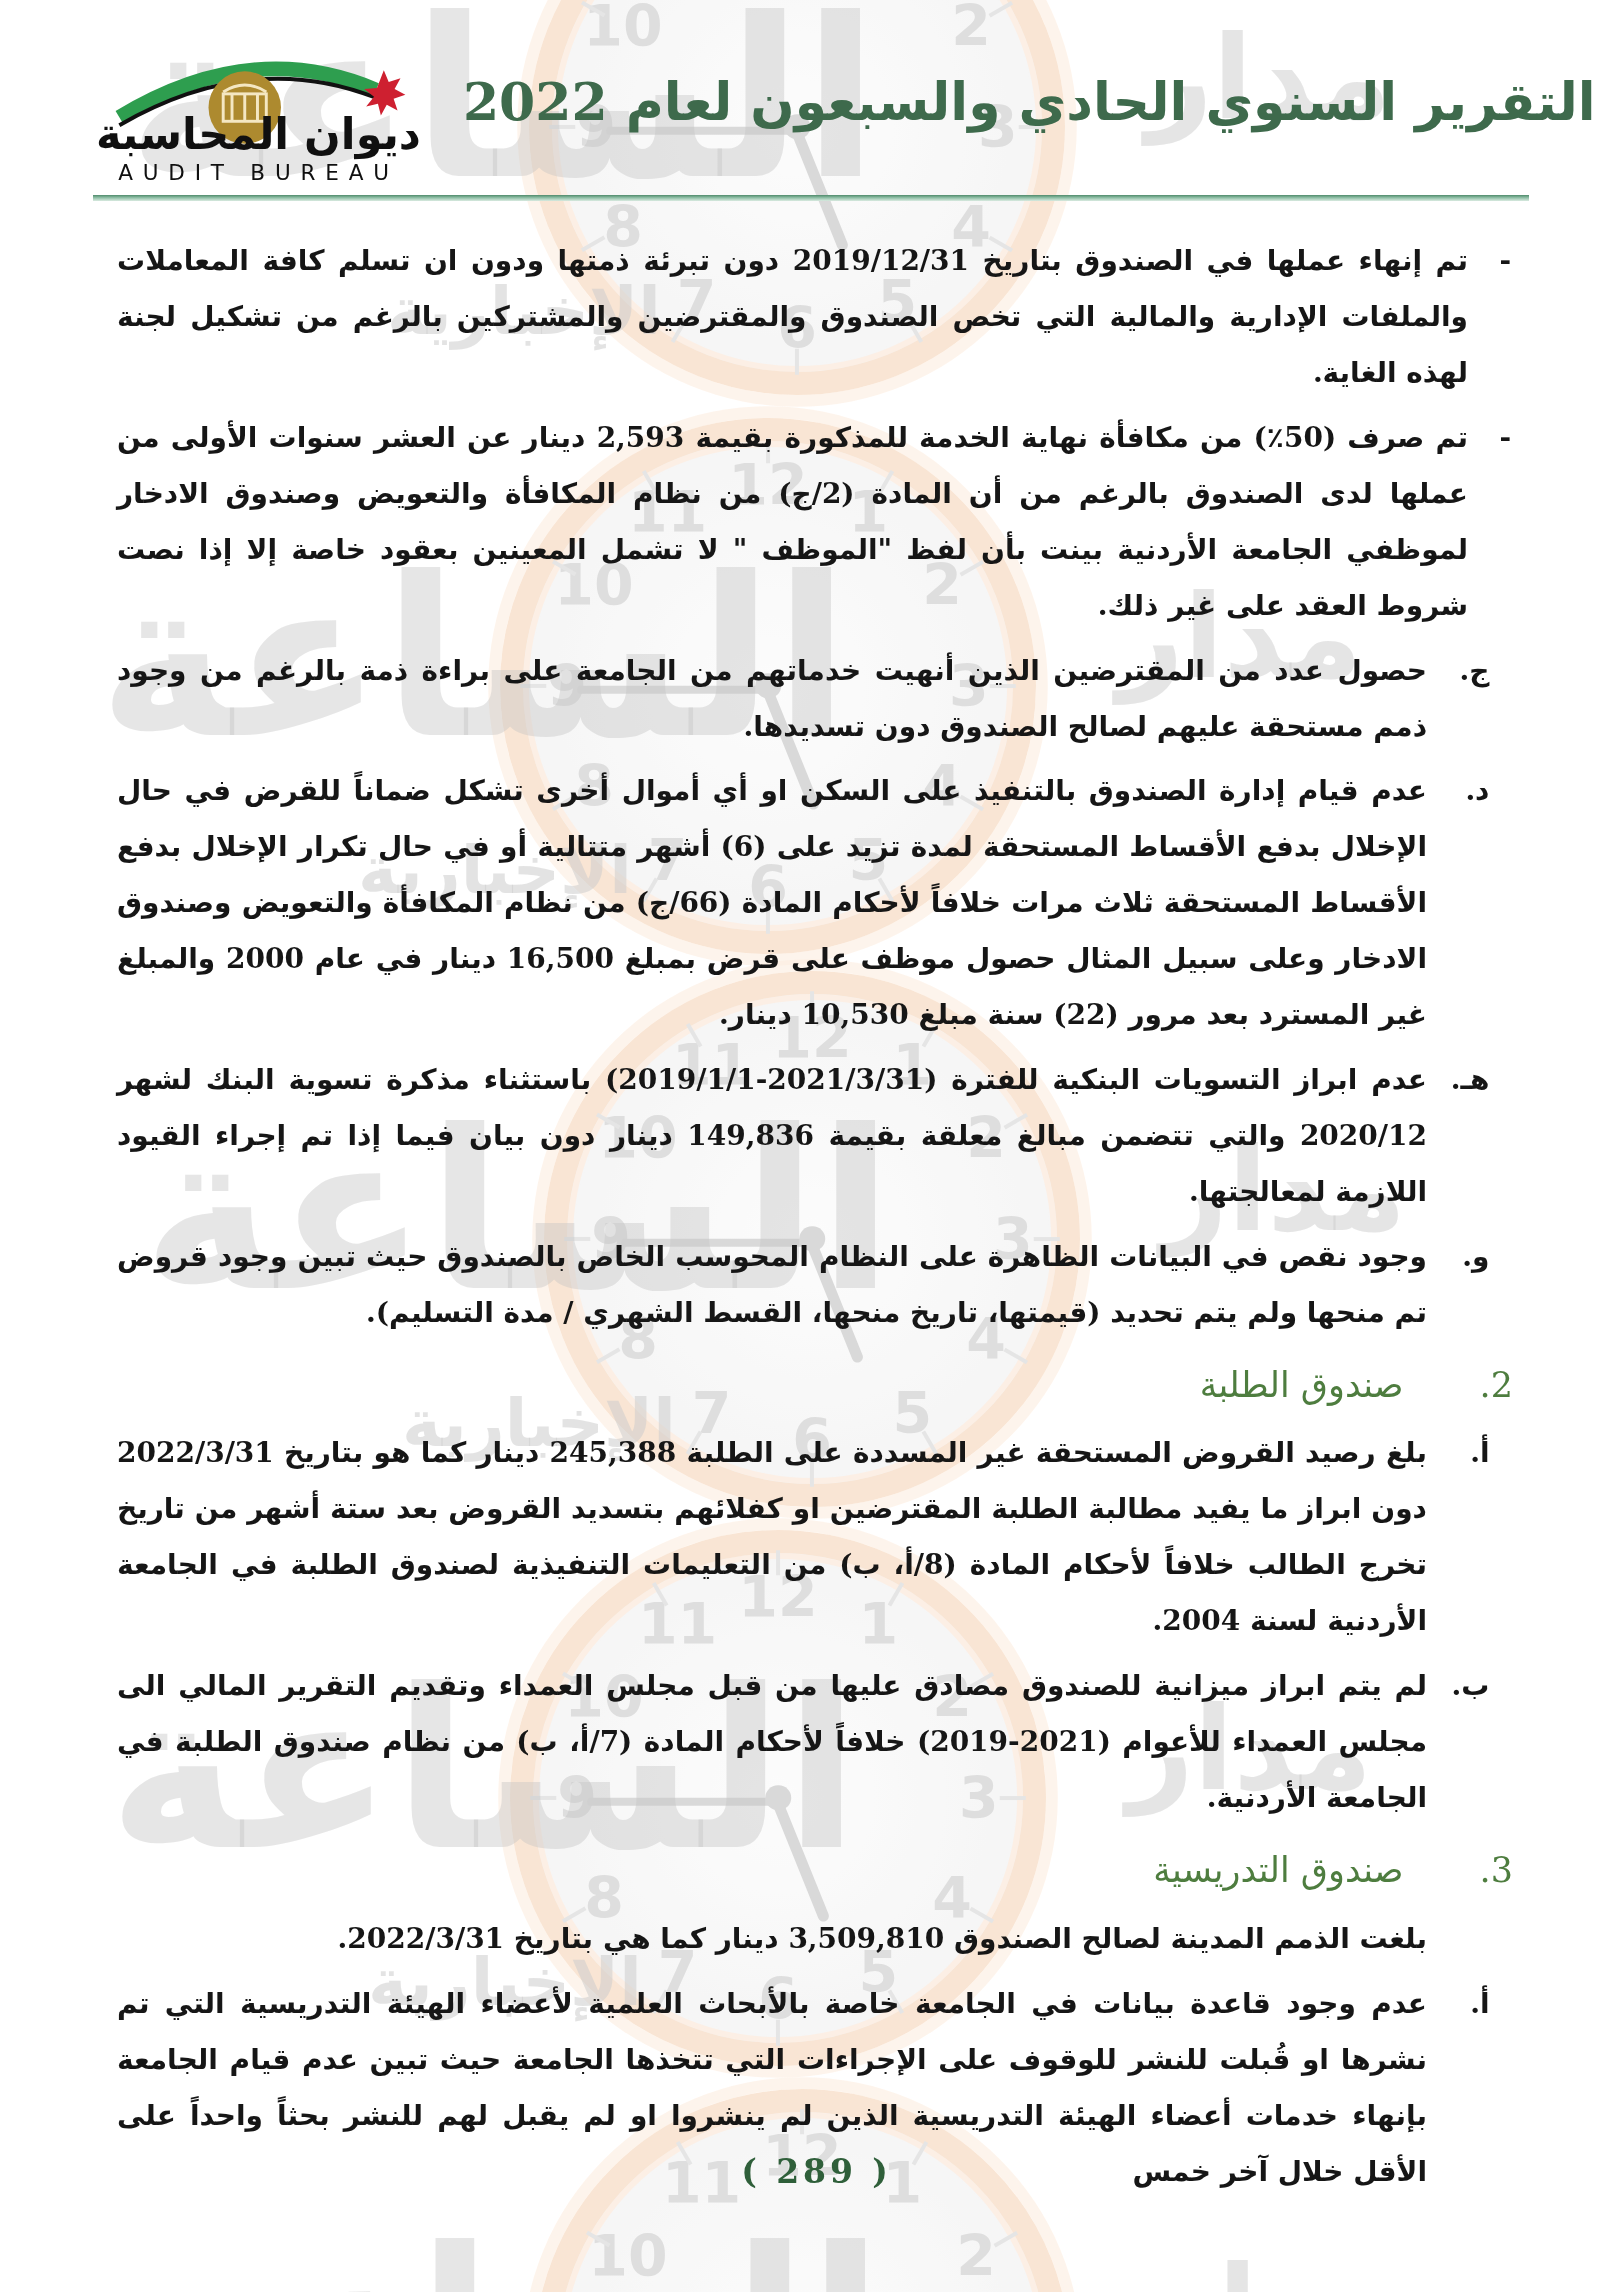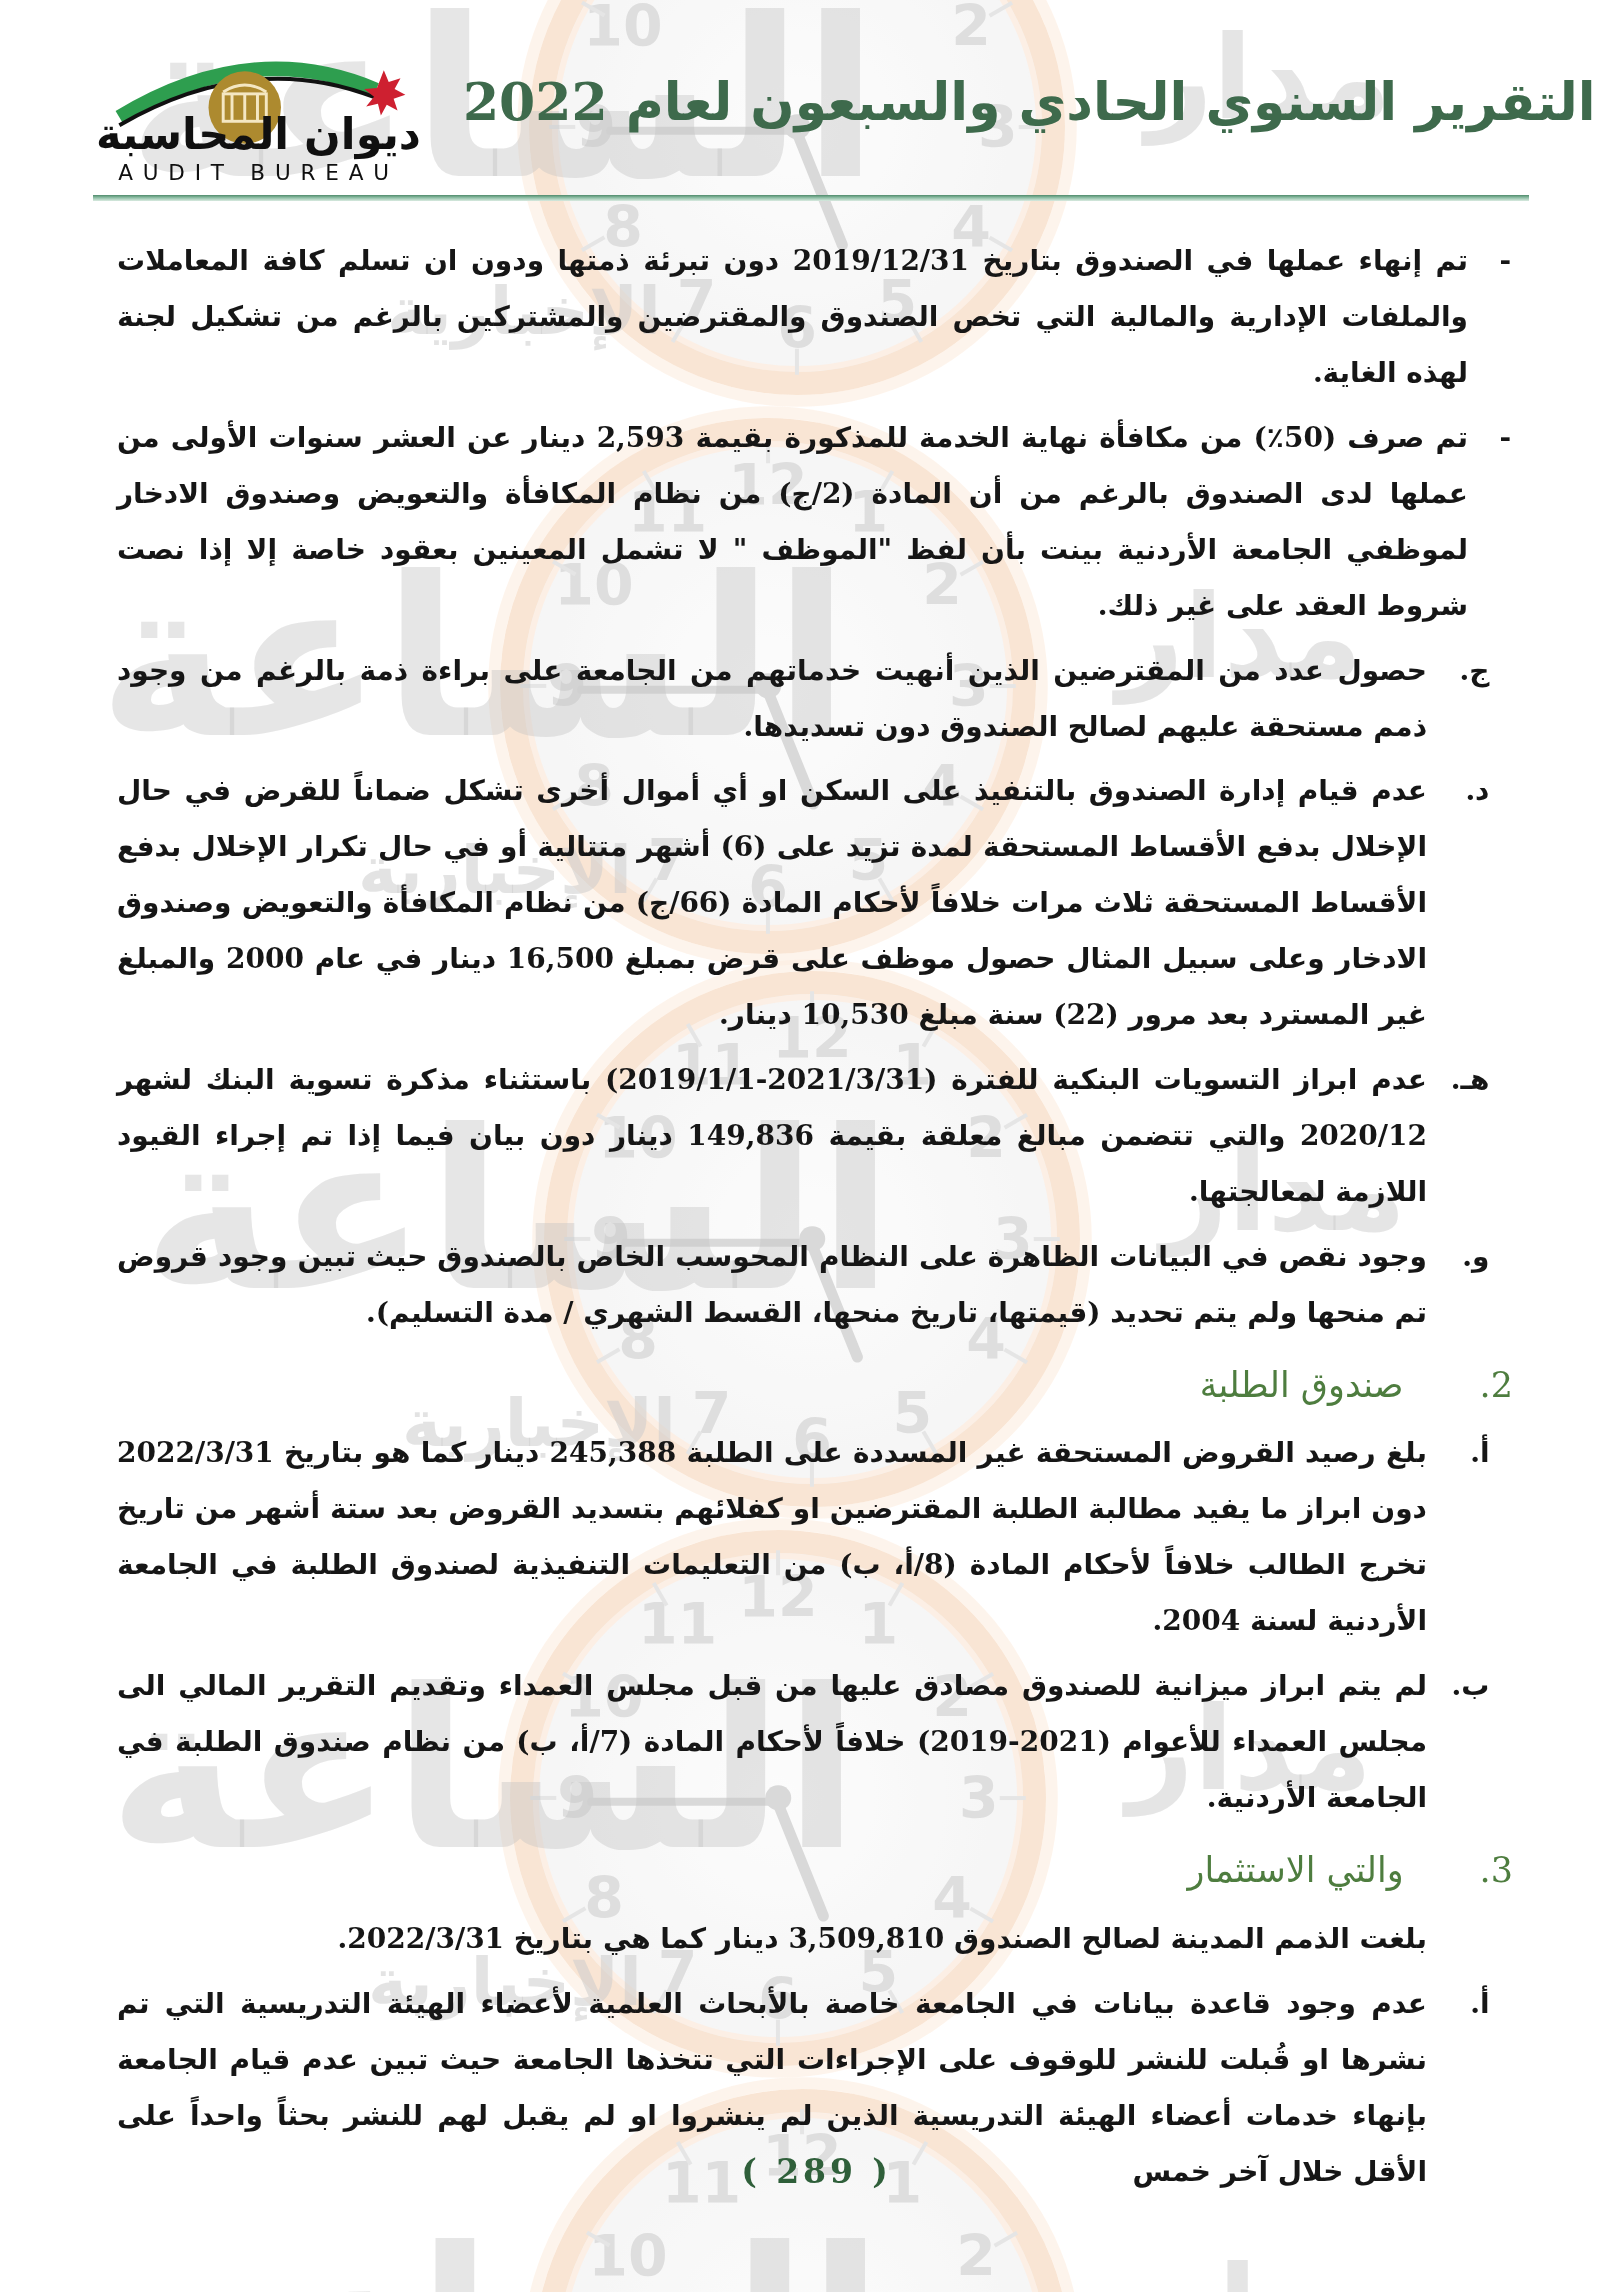--- a/index.html
+++ b/index.html
@@ -305,21 +305,21 @@
         <span class="marker">أ.</span>
         <span>بلغ رصيد القروض المستحقة غير المسددة على الطلبة 245,388 دينار كما هو بتاريخ 2022/3/31 دون ابراز ما يفيد مطالبة الطلبة المقترضين او كفلائهم بتسديد القروض بعد ستة أشهر من تاريخ تخرج الطالب خلافاً لأحكام المادة (8/أ، ب) من التعليمات التنفيذية لصندوق الطلبة في الجامعة الأردنية لسنة 2004.</span>
       </div>
 
       <div class="item letter-item">
         <span class="marker">ب.</span>
         <span>لم يتم ابراز ميزانية للصندوق مصادق عليها من قبل مجلس العمداء وتقديم التقرير المالي الى مجلس العمداء للأعوام (2021-2019) خلافاً لأحكام المادة (7/أ، ب) من نظام صندوق الطلبة في الجامعة الأردنية.</span>
       </div>
 
       <div class="sec-head">
-        <span class="h-num">3.</span><span>والتي الاستثمار</span>
+        <span class="h-num">3.</span><span>صندوق التدريسية</span>
       </div>
 
       <div class="item intro-line">بلغت الذمم المدينة لصالح الصندوق 3,509,810 دينار كما هي بتاريخ 2022/3/31.</div>
 
       <div class="item letter-item">
         <span class="marker">أ.</span>
         <span>عدم وجود قاعدة بيانات في الجامعة خاصة بالأبحاث العلمية لأعضاء الهيئة التدريسية التي تم نشرها او قُبلت للنشر للوقوف على الإجراءات التي تتخذها الجامعة حيث تبين عدم قيام الجامعة بإنهاء خدمات أعضاء الهيئة التدريسية الذين لم ينشروا او لم يقبل لهم للنشر بحثاً واحداً على الأقل خلال آخر خمس</span>
       </div>
 
     </div>

